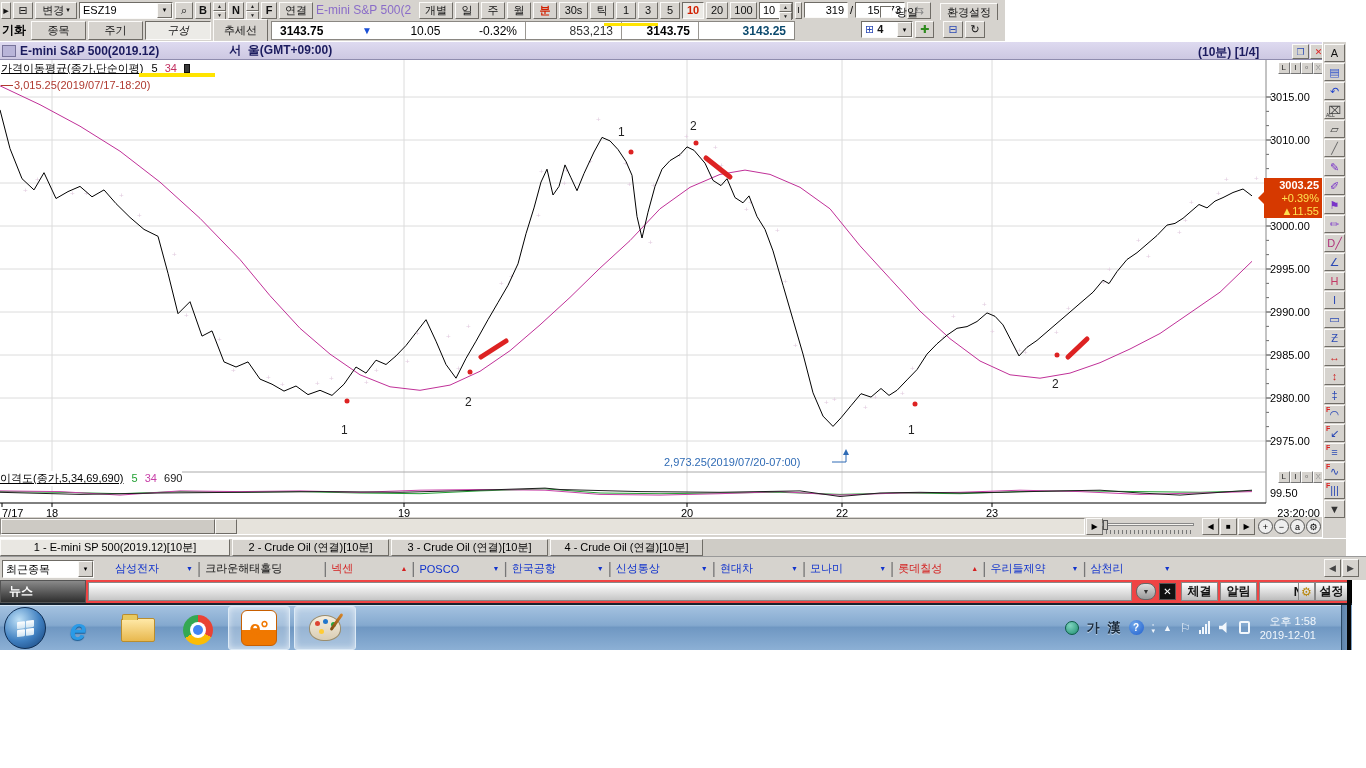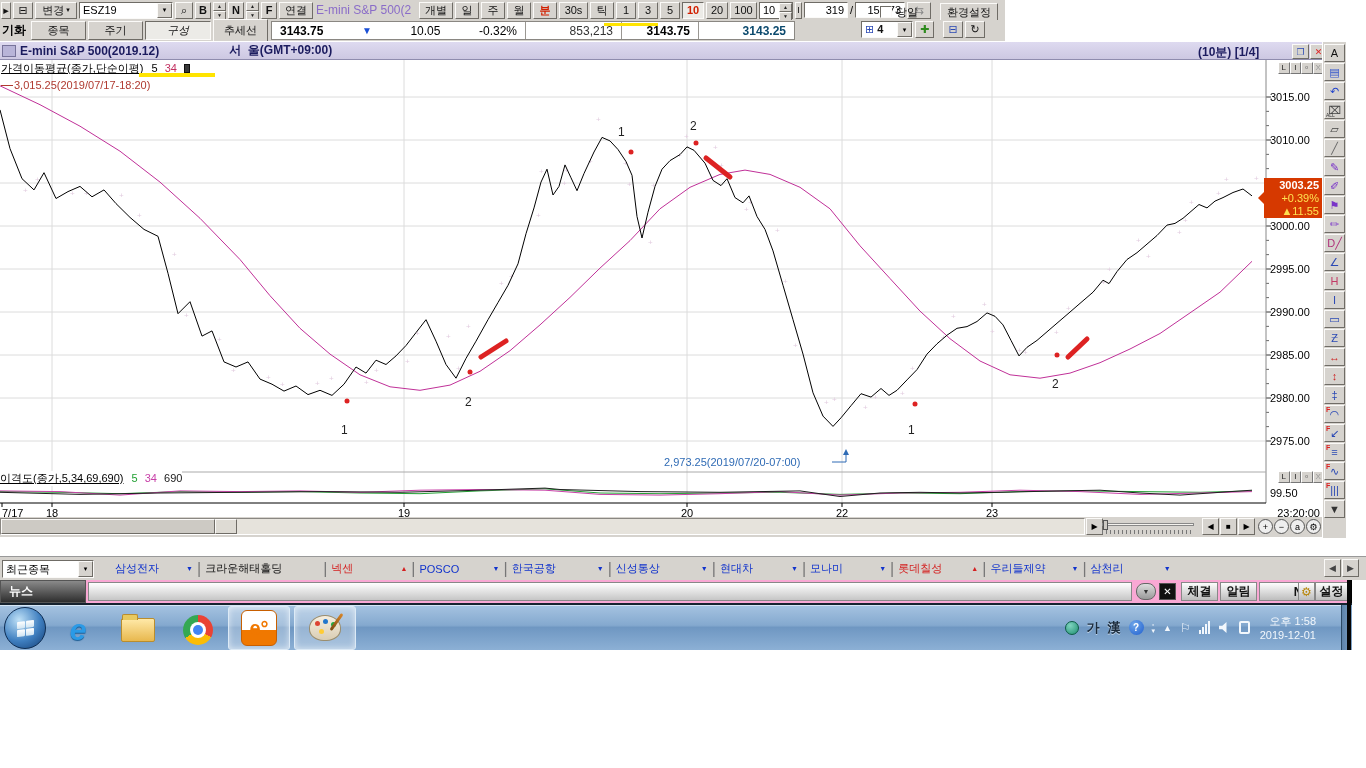--- a/index.html
+++ b/index.html
@@ -102,21 +102,21 @@
   #tickerrow{position:absolute;left:0;top:556px;width:1366px;height:24px;background:#d6d3ce;border-top:1px solid #999;display:flex;align-items:center;}
   #tickeritems{display:flex;align-items:center;margin-left:18px;}
   .titem{display:flex;align-items:center;justify-content:space-between;font-size:11px;padding:0 2px;}
   .tsep{color:#777;margin:0 2px;}
   .tname.blue{color:#1133cc;} .tname.red{color:#d42020;} .tname.black{color:#111;}
   .tarr{font-size:7px;margin-left:3px;}
   .tarr.down{color:#1133cc;} .tarr.up{color:#d42020;}
   .tkarr{position:absolute;top:2px;width:17px;height:18px;display:flex;align-items:center;justify-content:center;
     background:#d6d3ce;border:1px solid;border-color:#fbfaf8 #6f6c66 #6f6c66 #fbfaf8;font-size:9px;color:#444;}
 
-  #newsrow{position:absolute;left:0;top:580px;width:1352px;height:35px;background:#f9a8d4;border-right:4px solid #000;}
+  #newsrow{position:absolute;left:0;top:580px;width:1352px;height:35px;background:#ef4444;border-right:4px solid #000;}
   .nlabel{position:absolute;left:0;top:0;width:86px;height:23px;background:linear-gradient(#8a8a8a,#2e2e2e);
     color:#fff;font-weight:bold;font-size:12px;display:flex;align-items:center;padding-left:8px;border:1px solid #555;}
   .nbar{position:absolute;left:88px;top:2px;width:1044px;height:19px;background:linear-gradient(#ffffff,#c6c6c6);border:1px solid #888;}
   .ncirc{position:absolute;left:1136px;top:3px;width:20px;height:17px;border-radius:8px;background:linear-gradient(#ddd,#999);
     border:1px solid #666;color:#333;font-size:7px;display:flex;align-items:center;justify-content:center;}
   .nx{position:absolute;left:1159px;top:3px;width:17px;height:17px;background:#111;color:#fff;border:1px solid #555;
     font-size:10px;font-weight:bold;display:flex;align-items:center;justify-content:center;}
   .nbtn{position:absolute;top:2px;height:19px;background:linear-gradient(#fdfdfd,#bdbdbd);border:1px solid #888;
     font-size:12px;font-weight:bold;color:#111;display:flex;align-items:center;justify-content:center;}
 
@@ -485,20 +485,26 @@
     </span>
     <span class="navbtn" style="left:1202px;">◀</span>
     <span class="navbtn" style="left:1220px;">■</span>
     <span class="navbtn" style="left:1238px;">▶</span>
     <span class="zbtn" style="left:1258px;">+</span>
     <span class="zbtn" style="left:1274px;">−</span>
     <span class="zbtn" style="left:1290px;">a</span>
     <span class="zbtn" style="left:1306px;">⚙</span>
   </div>
 
+  <div id="tabsrow">
+      <span class="tab active" style="width: 230px;">1 - E-mini SP 500(2019.12)[10분]</span>
+      <span class="tab" style="width: 157px;">2 - Crude Oil (연결)[10분]</span>
+      <span class="tab" style="width: 157px;">3 - Crude Oil (연결)[10분]</span>
+      <span class="tab" style="width: 153px;">4 - Crude Oil (연결)[10분]</span>
+    </div>
 
   <div id="tickerrow">
     <span class="combo" style="width:92px;height:18px;margin-left:2px;">
       <span class="cval">최근종목</span>
       <span class="cbtn">▾</span>
     </span>
     <span id="tickeritems">
         <span class="titem" style="width: 82px;">
           <span class="tname blue">삼성전자</span>
           <span class="tarr down">▼</span>

